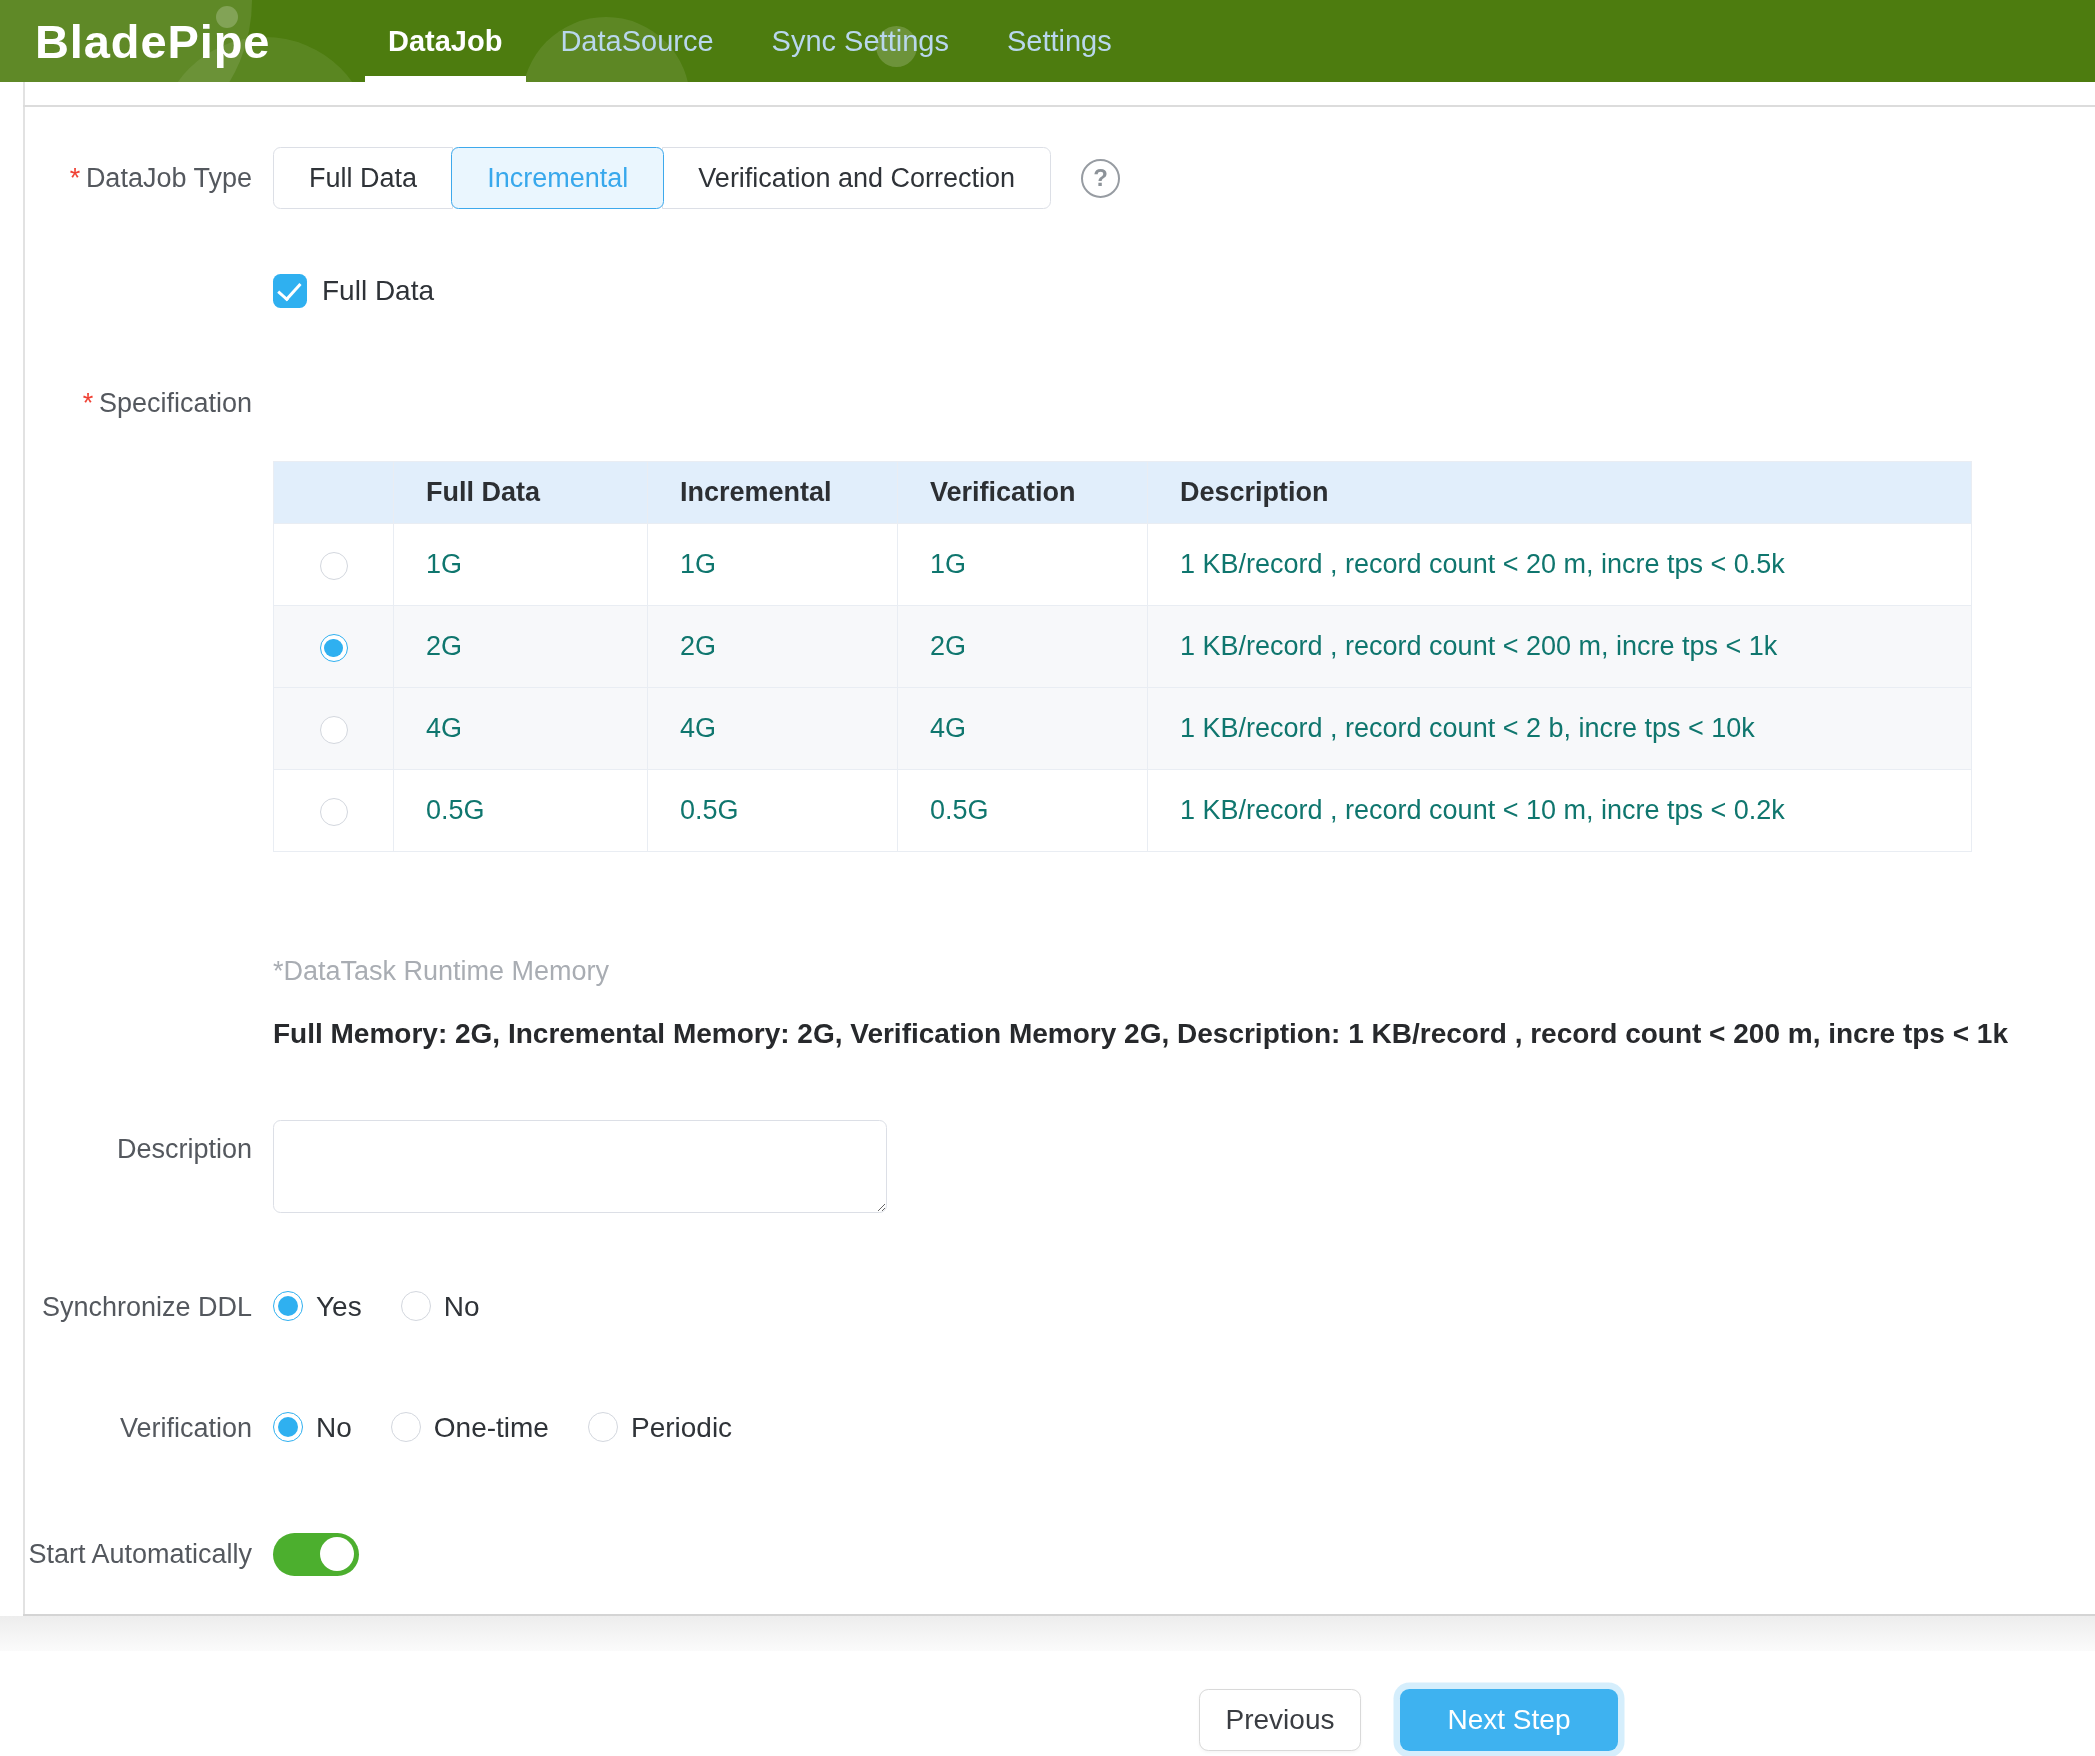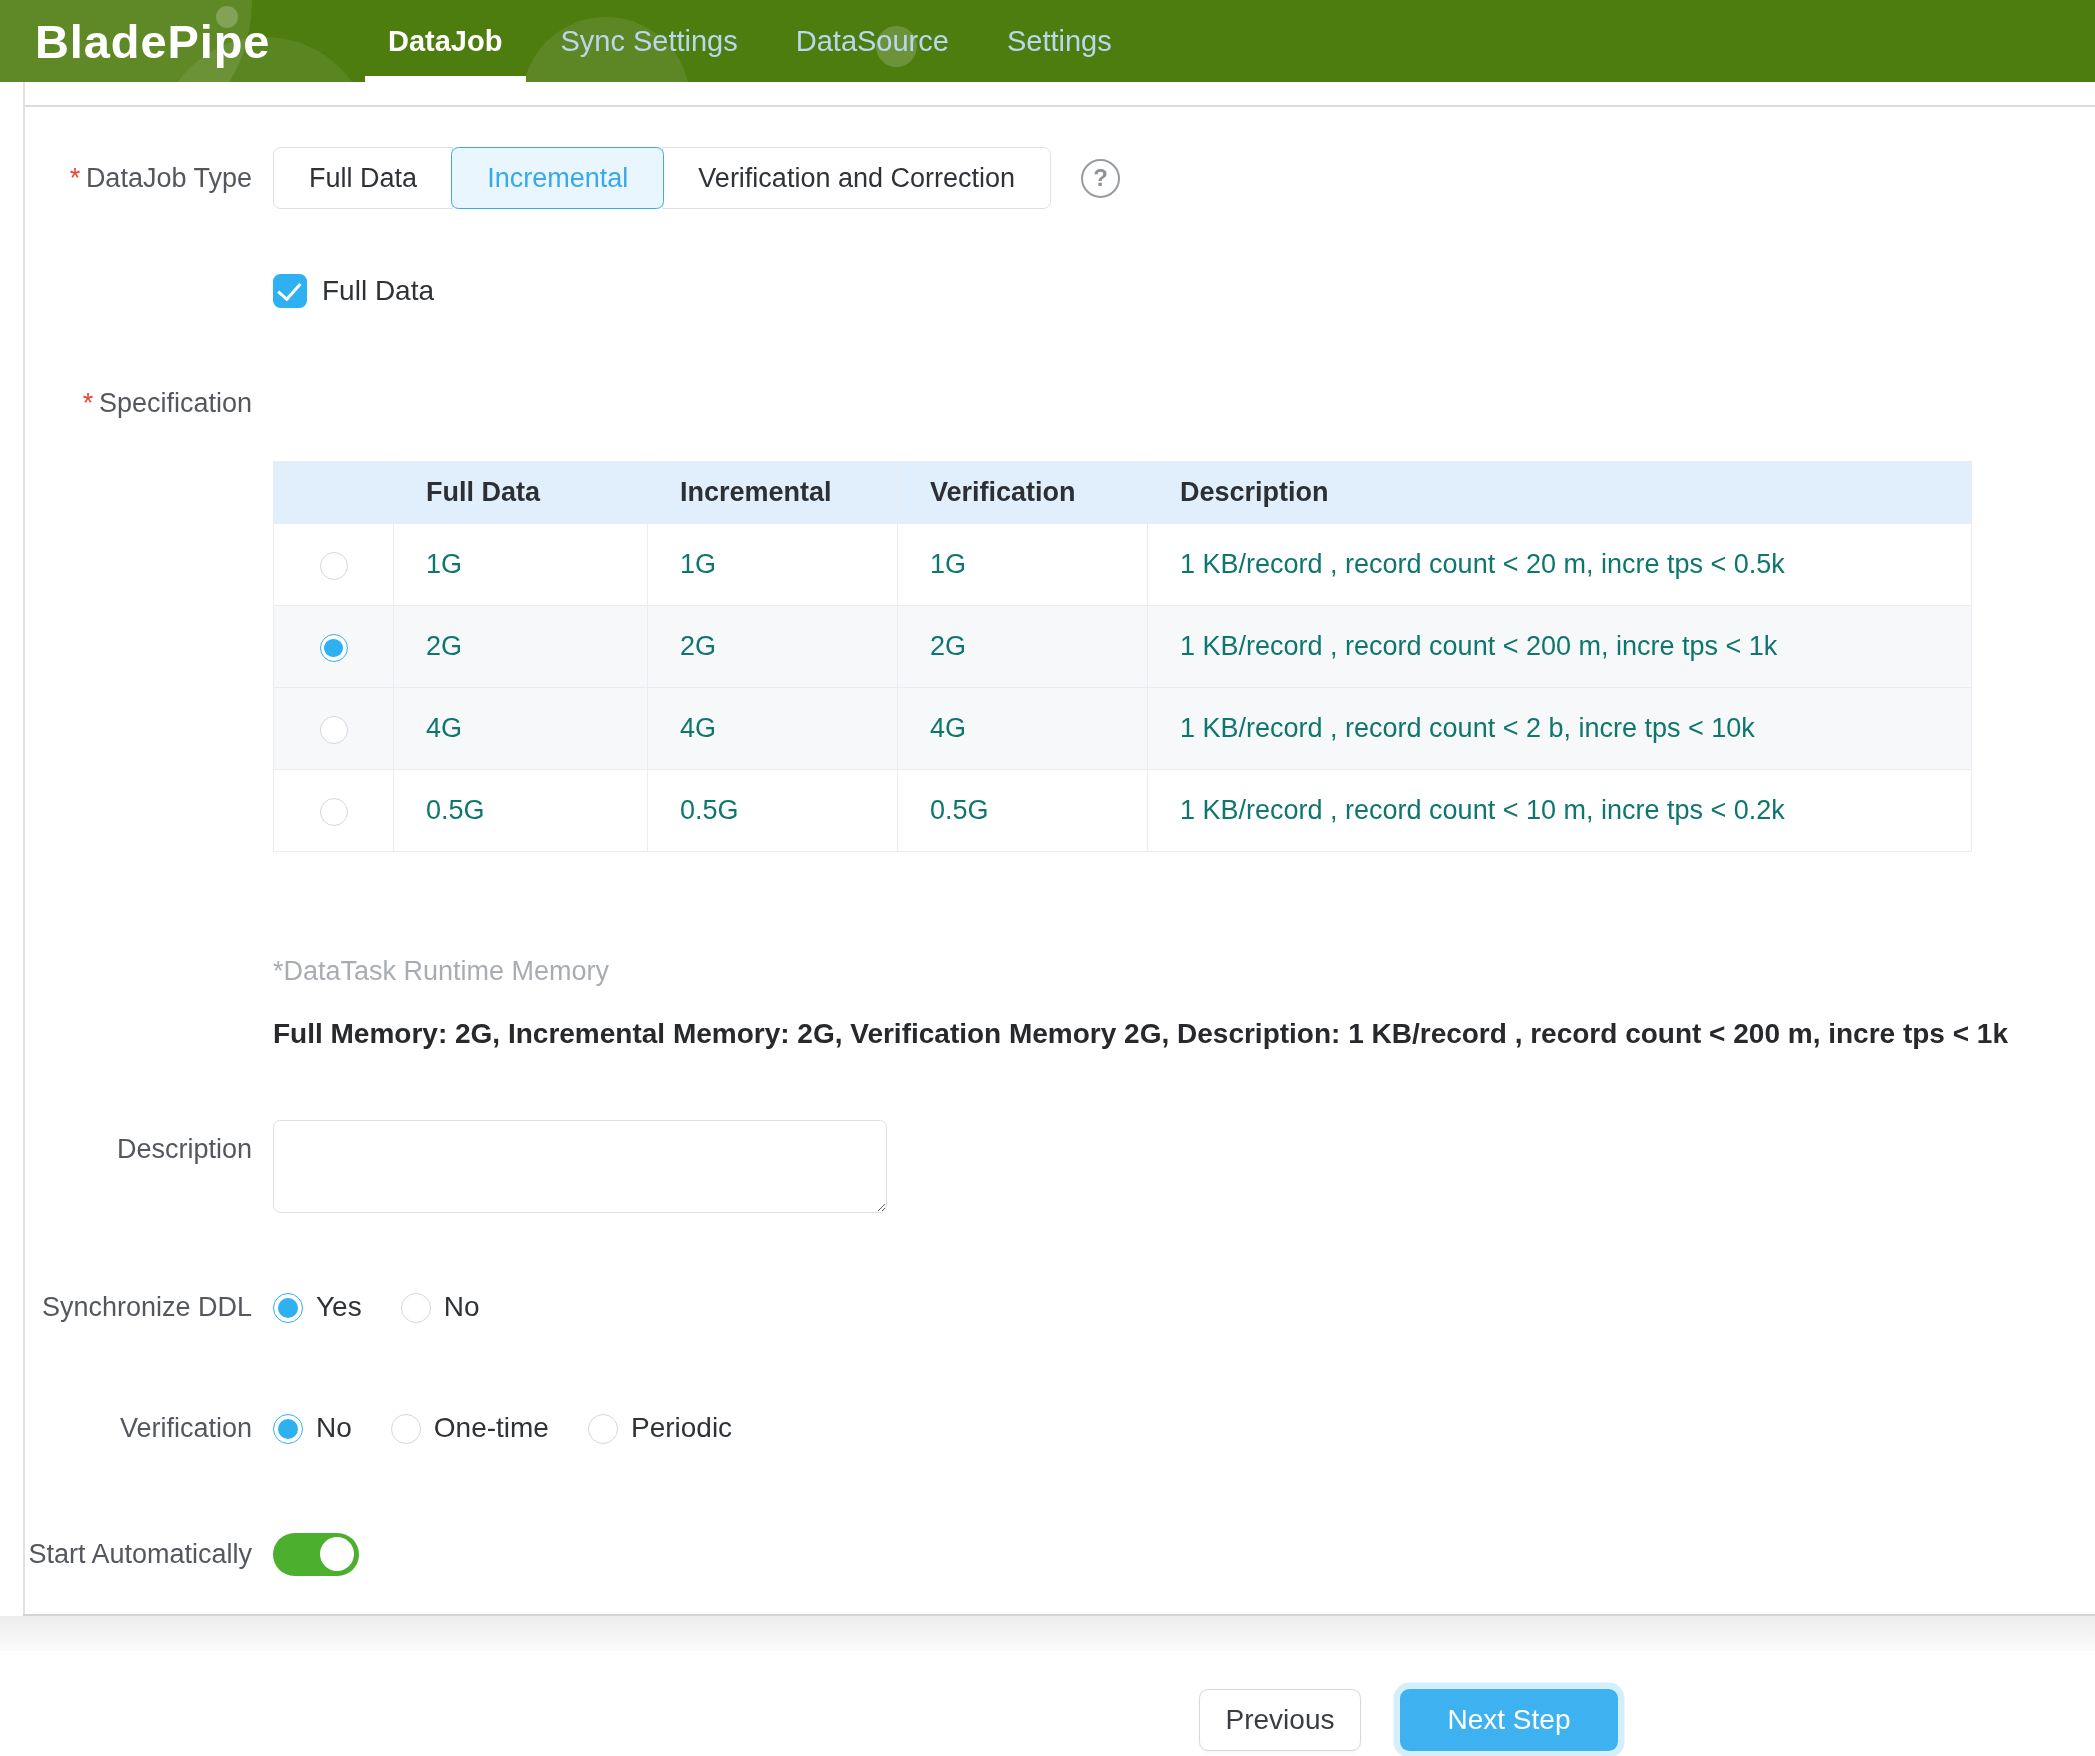--- a/index.html
+++ b/index.html
@@ -96,21 +96,21 @@
   .radio {
     width:30px; height:30px; border:1.9px solid #d3d7de; border-radius:50%;
     background:#fff; position:relative; display:inline-block; vertical-align:middle; cursor:pointer;
     flex:none;
   }
   .radio.checked { border-color:#2fb0f0; }
   .radio.checked::after {
     content:""; position:absolute; left:3.7px; top:3.7px; right:3.7px; bottom:3.7px;
     background:#2fb0f0; border-radius:50%;
   }
-  .radio-item { display:flex; align-items:flex-end; margin-right:39px; cursor:pointer; }
+  .radio-item { display:flex; align-items:flex-start; margin-right:39px; cursor:pointer; }
   .radio-item .radio { margin-right:13px; }
   .radio-item .radio-label { font-size:28px; color:#2f3338; white-space:nowrap; }
 
   
   .runtime-note { position:absolute; left:273px; top:956px; font-size:27px; color:#a9adb3; }
   .memory-summary { position:absolute; left:273px; top:1018px; font-size:28px; font-weight:bold; color:#27292c; }
 
   
   .desc-textarea {
     position:absolute; left:273px; top:1120px; width:614px; height:93px;
@@ -147,22 +147,22 @@
 
 <div class="navbar">
   <div class="bubble b1"></div>
   <div class="bubble b2"></div>
   <div class="bubble b3"></div>
   <div class="bubble b4"></div>
   <div class="bubble b5"></div>
   <div class="brand">BladePipe</div>
   <div class="nav-tabs">
       <div class="tab active">DataJob</div>
+      <div class="tab">DataSource</div>
       <div class="tab">Sync Settings</div>
-      <div class="tab">DataSource</div>
       <div class="tab">Settings</div>
     </div>
 </div>
 
 <div class="panel-left-border"></div>
 <div class="panel-top-border"></div>
 <div class="panel-bottom-border"></div>
 <div class="footer-shadow-strip"></div>
 
 <div class="form-row" style="top:147px; height:62px;">

